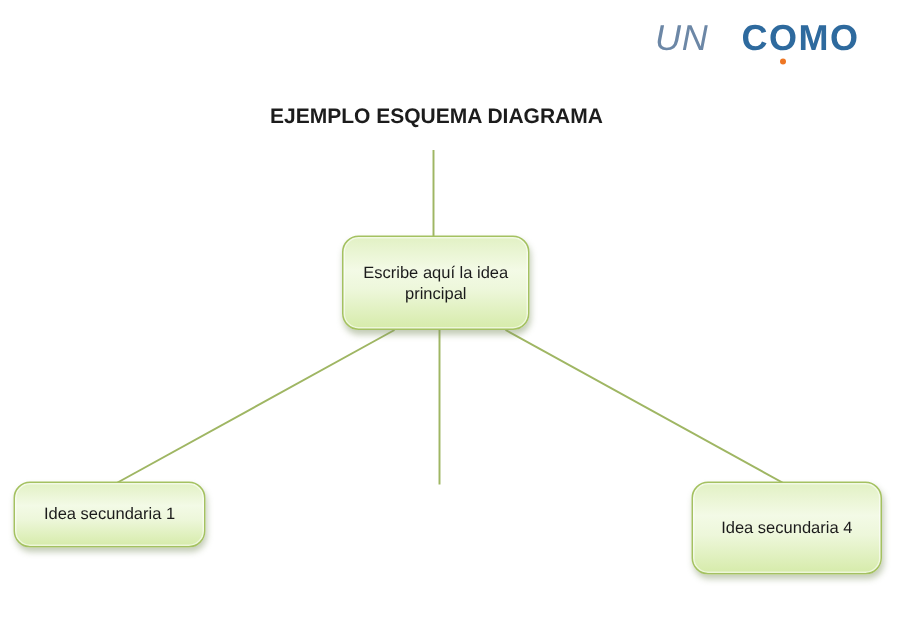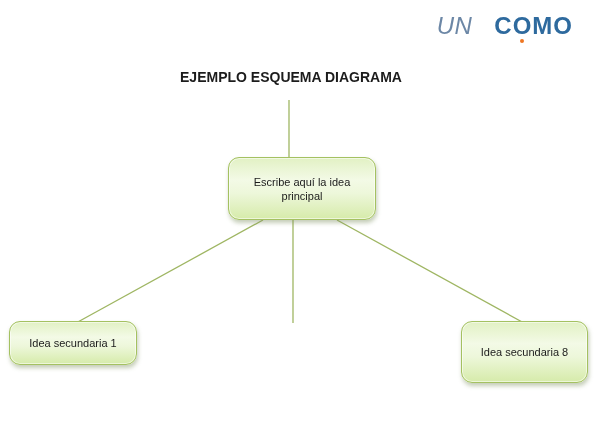--- a/index.html
+++ b/index.html
@@ -96,21 +96,21 @@
       #f3fae6 36%,
       #edf7da 58%,
       #d6ebaa 100%);
     box-shadow: 1px 3px 4px rgba(125, 145, 95, 0.45),
                 inset 0 0 0 1px rgba(255, 255, 255, 0.55);
     font-size: 11px;
     line-height: 14px;
     color: #1b1b1b;
     cursor: pointer;
   }
-  .node-main { left: 228px; top: 157px; width: 148px; height: 63px; }
+  .node-main { left: 228px; top: 157px; width: 125px; height: 63px; }
   .node-1    { left: 9px;   top: 321px; width: 128px; height: 44px; }
   .node-2    { left: 230px; top: 321px; width: 125px; height: 62px; }
   .node-3    { left: 461px; top: 321px; width: 127px; height: 62px; }
 </style>
 </head>
 <body>
 
 <div class="canvas">
 
   <div class="logo">
@@ -129,16 +129,16 @@
   <div class="node node-main">
     <span>Escribe aquí la idea principal</span>
   </div>
 
   <div class="node node-1">
     <span>Idea secundaria 1</span>
   </div>
 
 
   <div class="node node-3">
-    <span>Idea secundaria 8</span>
+    <span>Idea secundaria 4</span>
   </div>
 
 </div>
 
 </body></html>

